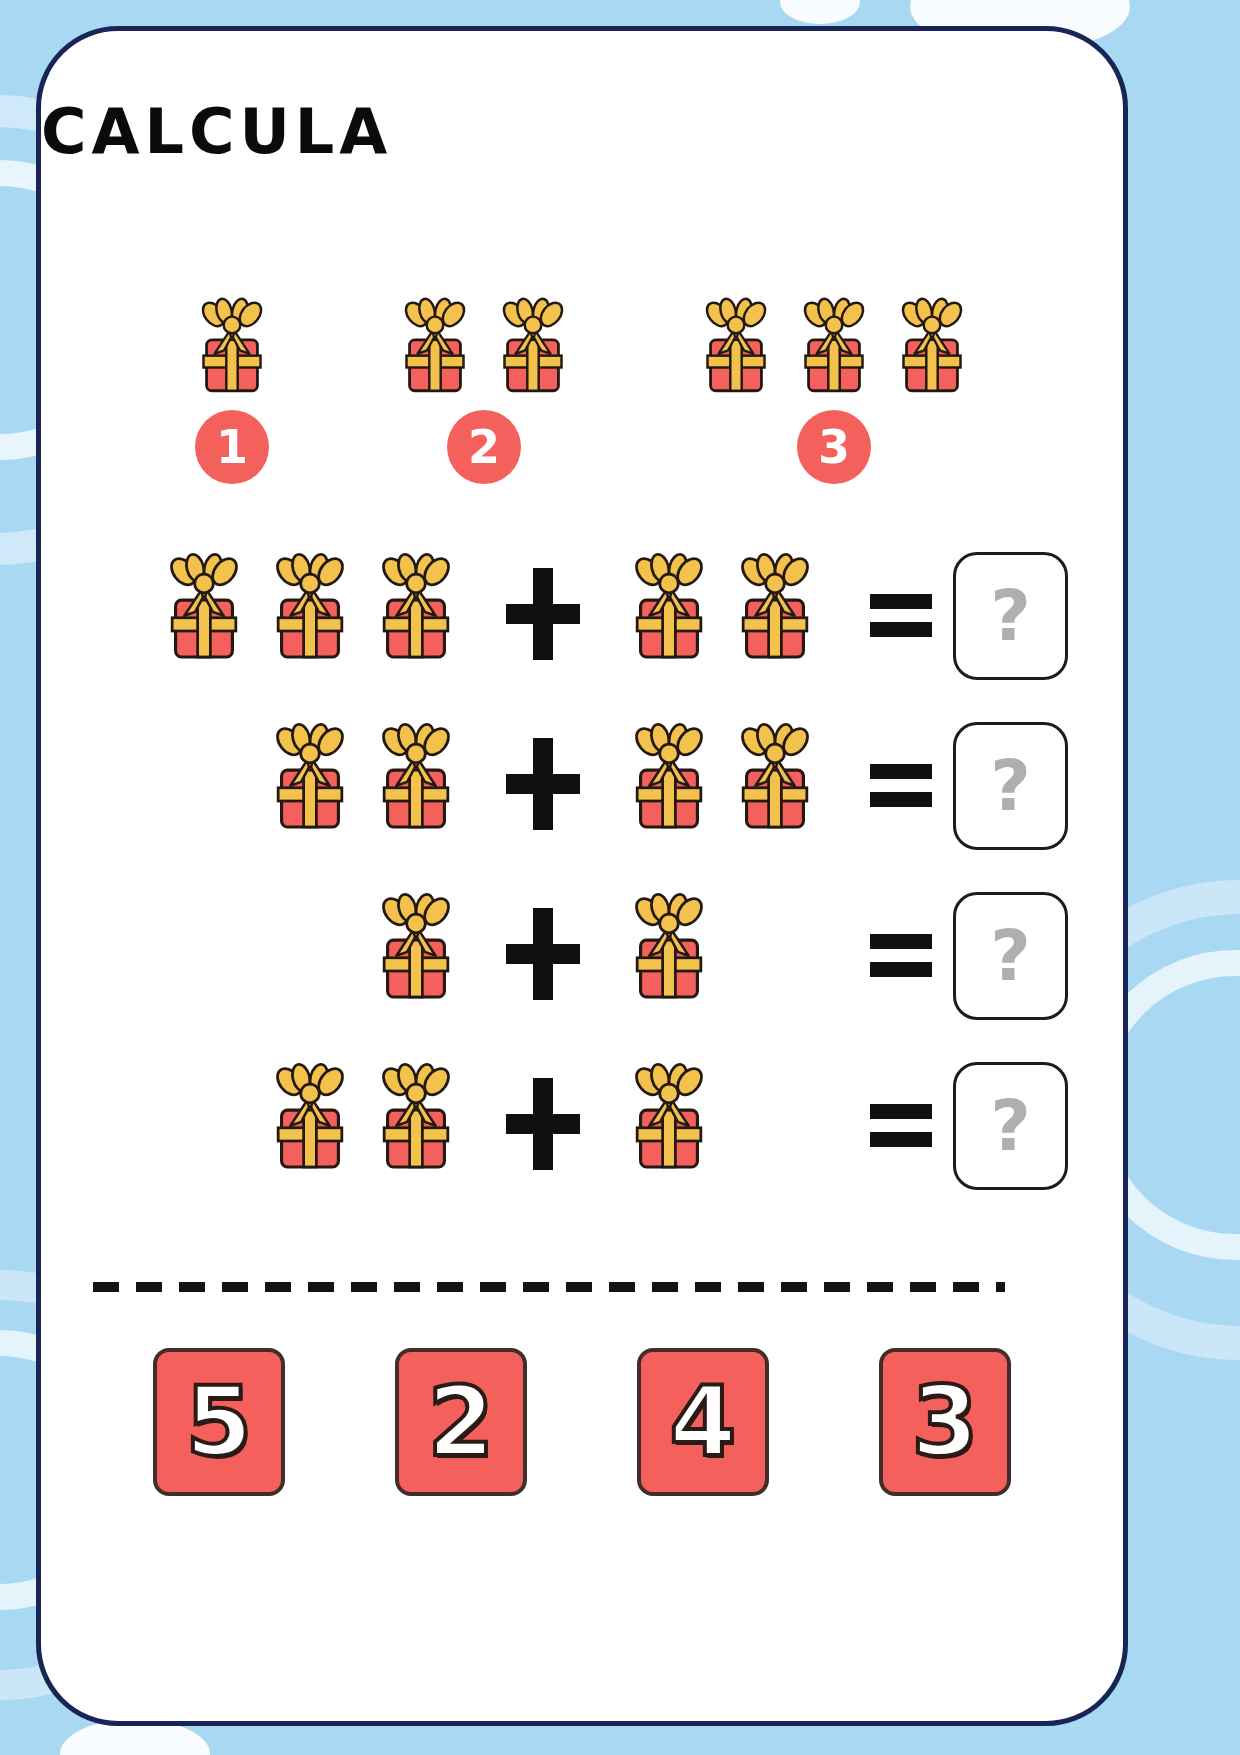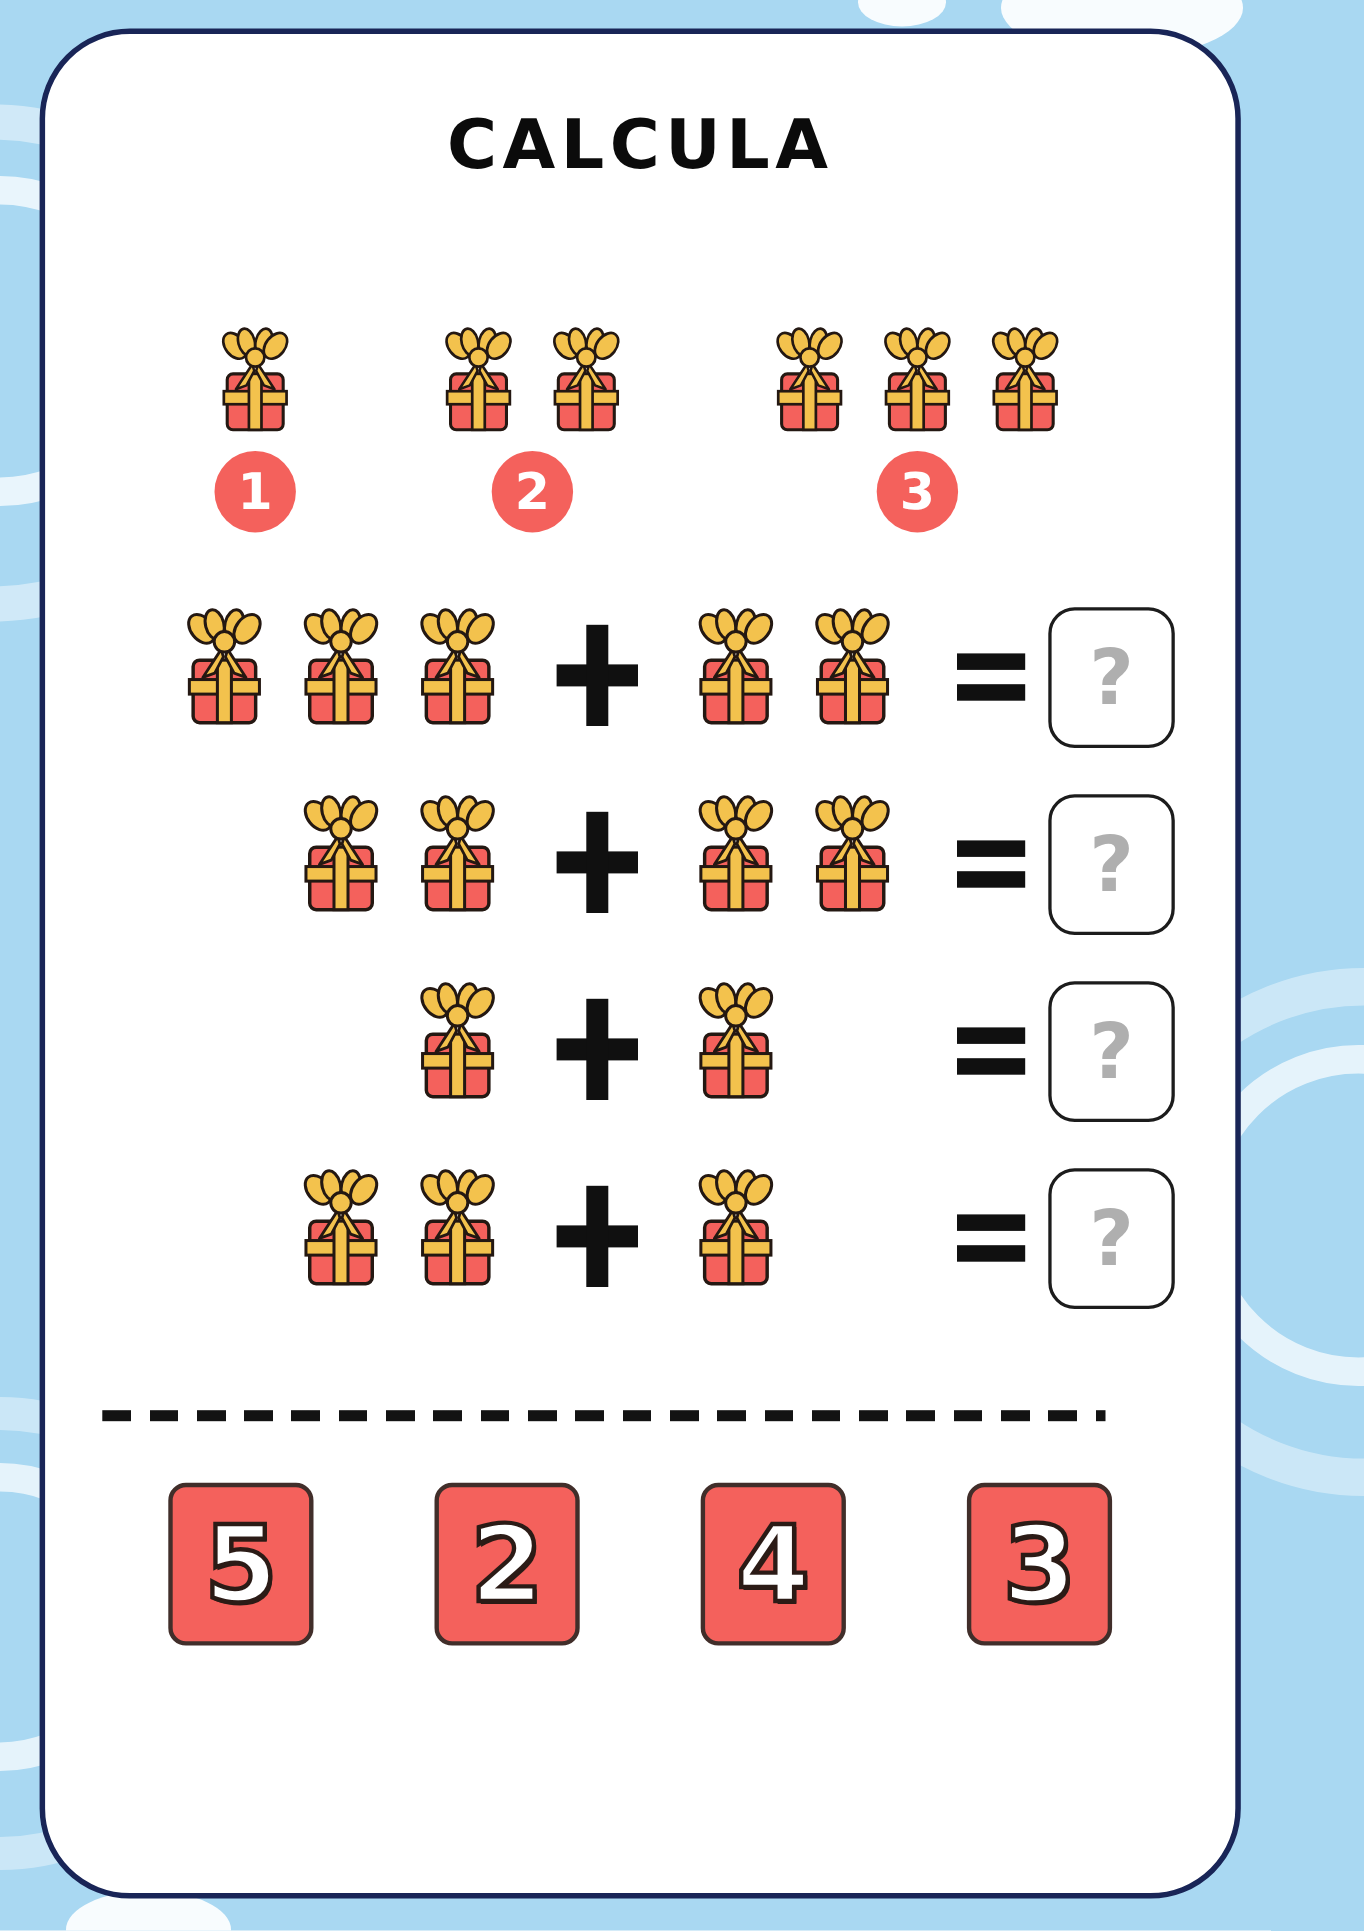--- a/index.html
+++ b/index.html
@@ -30,21 +30,21 @@
     position:absolute; z-index:1;
     left:36px; top:26px;
     width:1092px; height:1700px;
     background:#ffffff;
     border:5px solid #192557;
     border-radius:82px;
   }
 
   .title {
     margin-top:64px;
-    text-align:center;
+    text-align:left;
     font-size:62px;
     font-weight:800;
     letter-spacing:5px;
     color:#0b0b0b;
   }
 
   
   .legend {
     margin-top:128px;
     display:flex;

